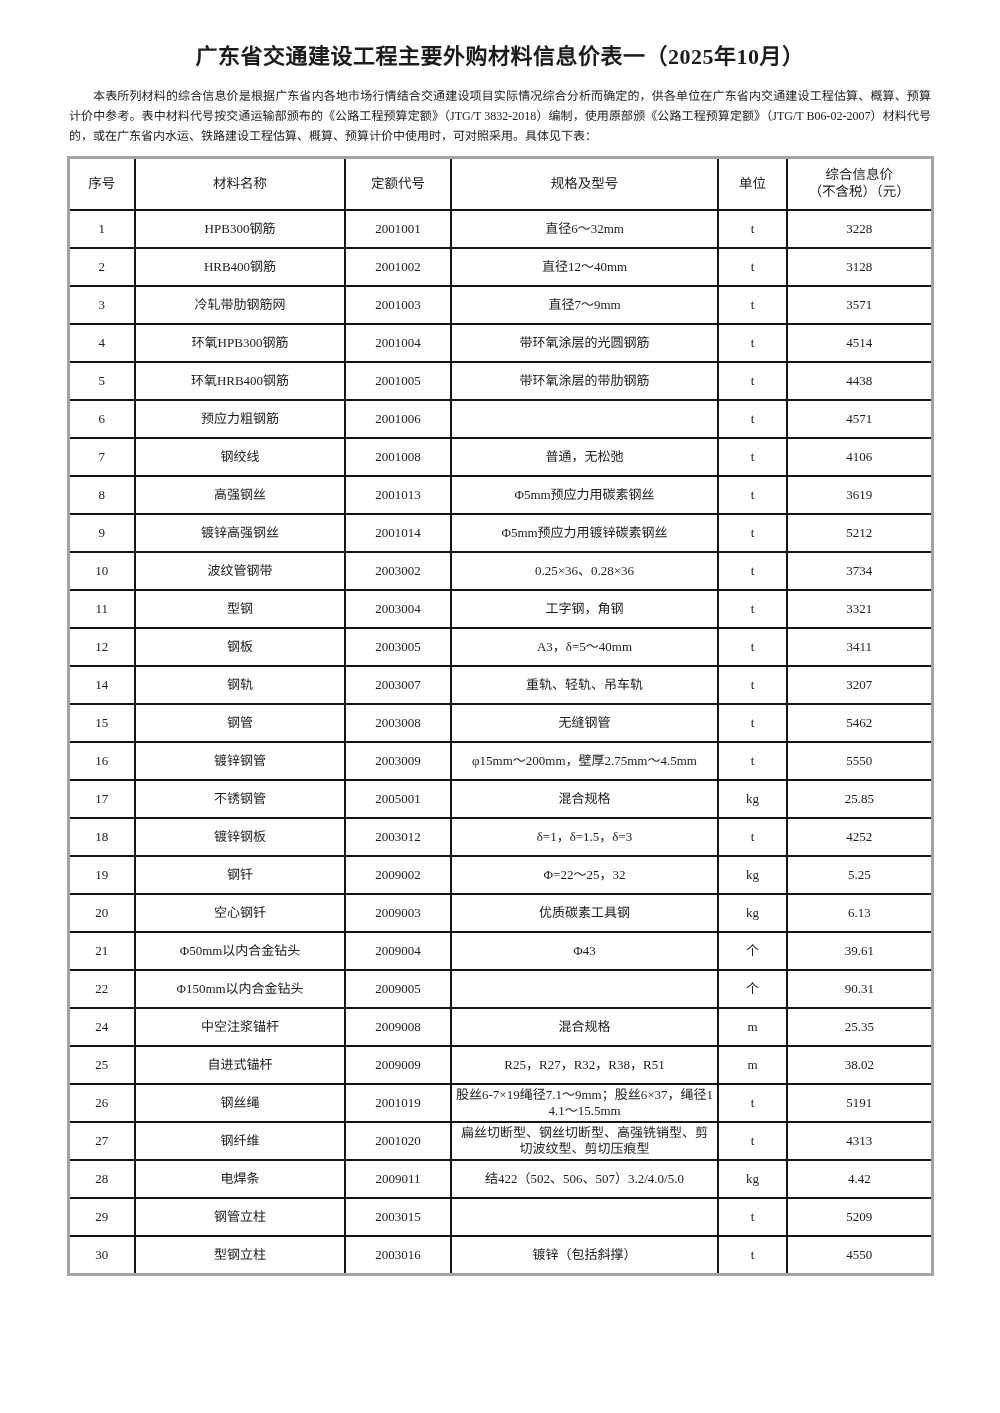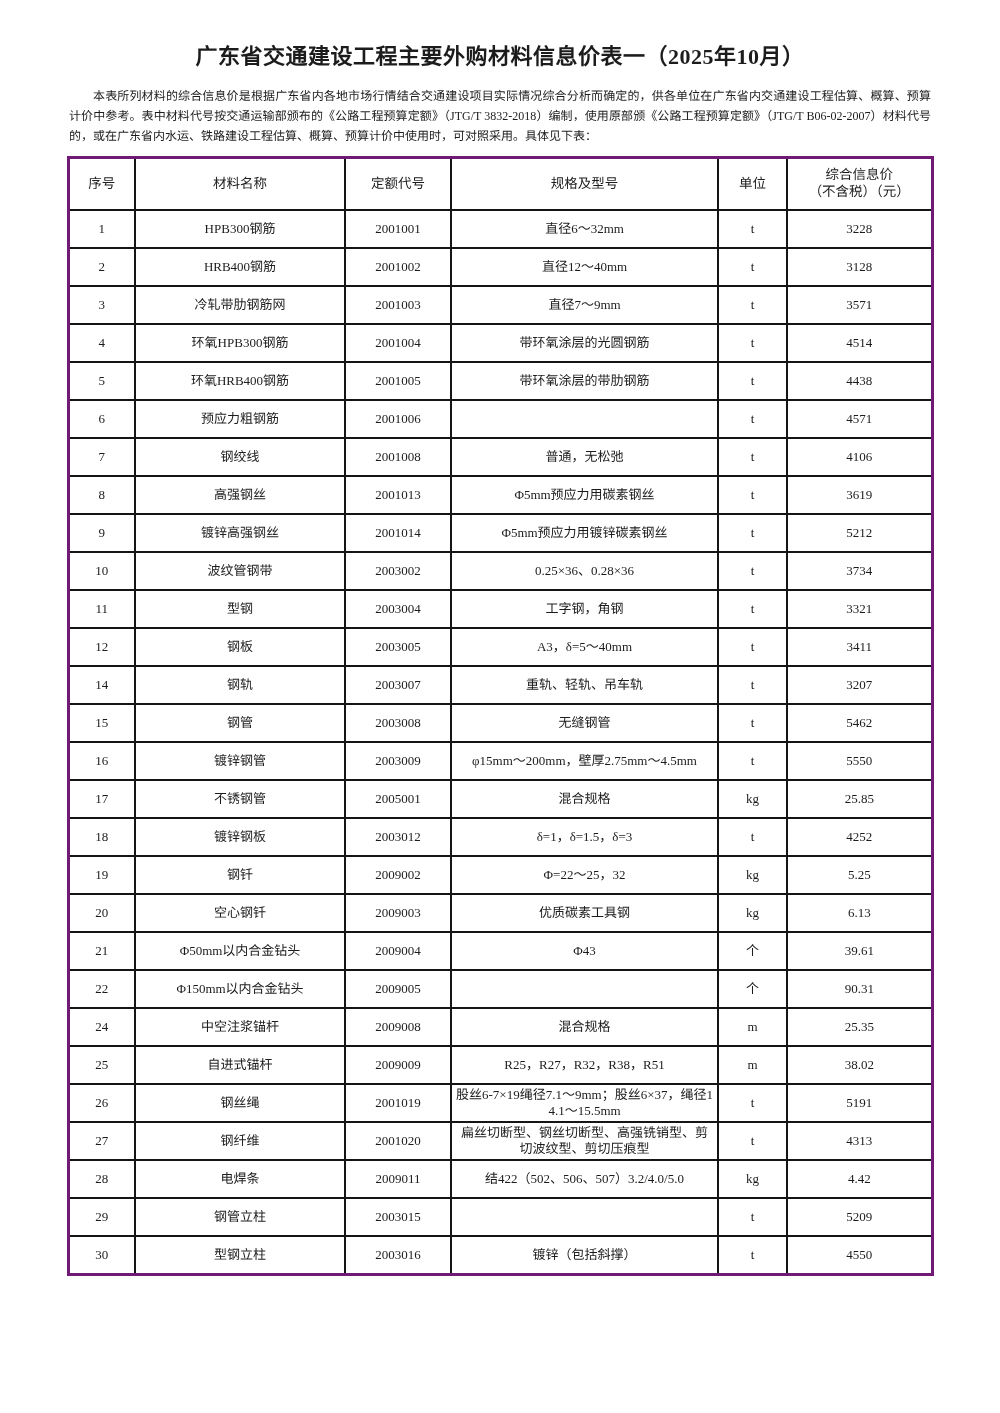--- a/index.html
+++ b/index.html
@@ -31,21 +31,21 @@
     font-size: 12px;
     line-height: 20px;
     text-align: justify;
     text-indent: 2em;
   }
   table.materials {
     width: 864px;
     margin: 6px auto 0 auto;
     border-collapse: collapse;
     table-layout: fixed;
-    border: 3px solid #701a75;
+    border: 3px solid #a3a3a3;
   }
   table.materials th,
   table.materials td {
     border: 2px solid #151515;
     text-align: center;
     vertical-align: middle;
     padding: 1px 4px;
     font-weight: normal;
     font-size: 13px;
     line-height: 1.25;

